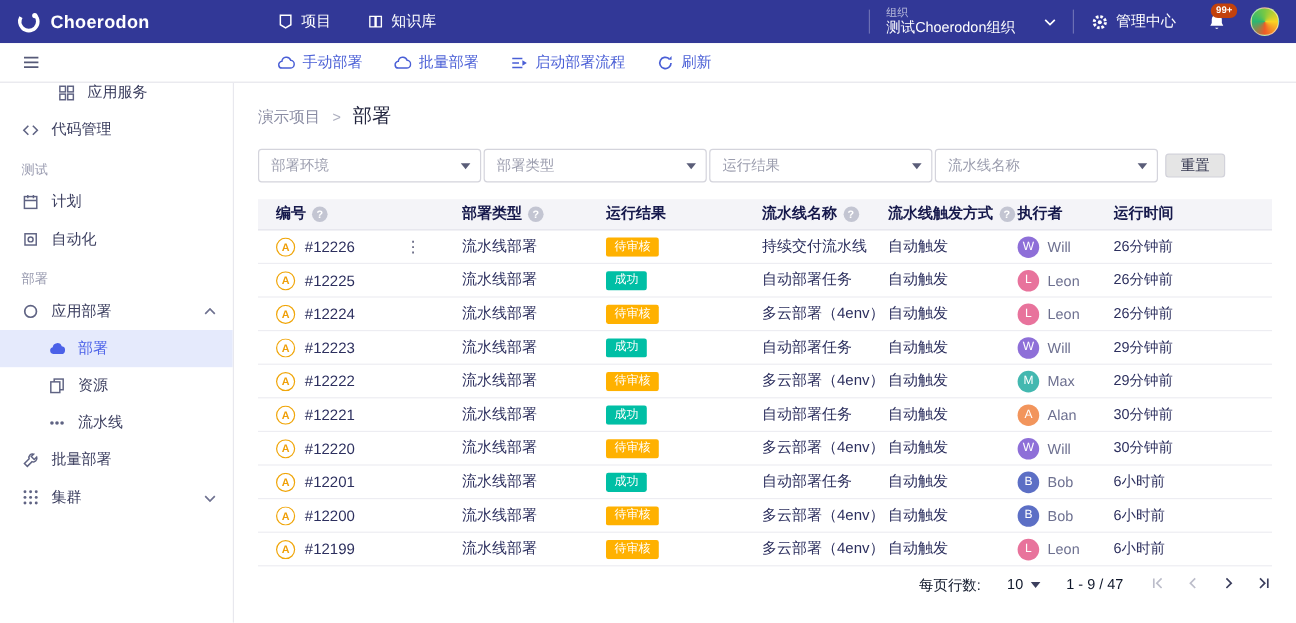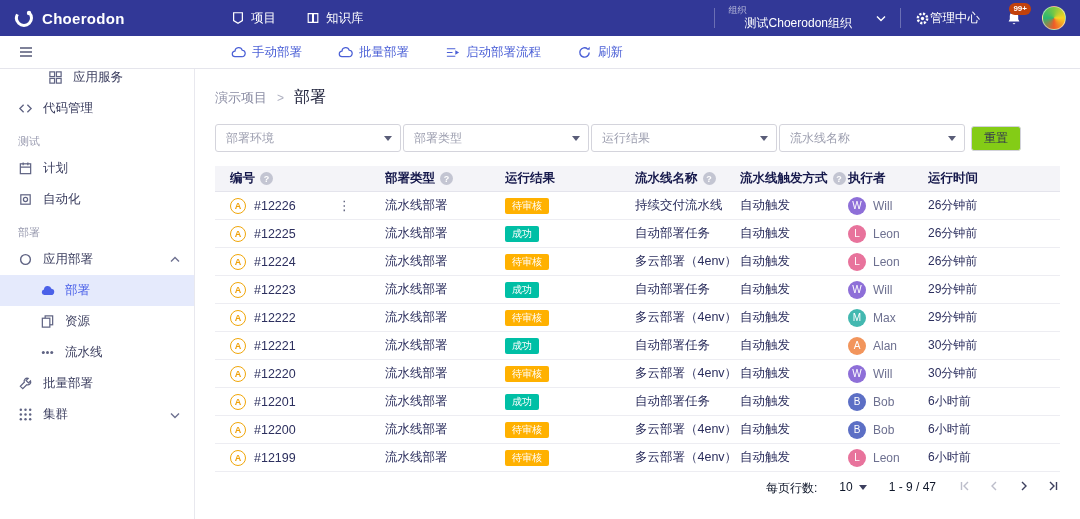--- a/index.html
+++ b/index.html
@@ -11,32 +11,32 @@
   .topbar { flex:0 0 36px; background:#323897; display:flex; align-items:center; color:#fff; }
   .logo-area { width:195px; flex:0 0 195px; display:flex; align-items:center; gap:8px; padding-left:14px; cursor:pointer; }
   .logo-text { font-size:15px; font-weight:bold; letter-spacing:.3px; }
   .top-nav { display:flex; align-items:center; gap:30px; padding-left:36px; }
   .top-nav-item { display:flex; align-items:center; gap:6px; font-size:12.5px; color:#fff; cursor:pointer; }
   .top-right { margin-left:auto; display:flex; align-items:center; height:100%; }
   .vdiv { width:1px; height:20px; background:rgba(255,255,255,.28); }
   .org-switch { display:flex; align-items:center; gap:24px; padding:0 14px; height:100%; cursor:pointer; }
   .org-lines { display:flex; flex-direction:column; line-height:1.2; }
   .org-label { font-size:9px; color:rgba(255,255,255,.65); }
-  .org-value { font-size:12px; color:#fff;margin-left:16px; }
-  .admin { display:flex; align-items:center; font-size:12.5px; padding:0 14px; height:100%; cursor:pointer;font-family:Liberation Serif, serif; }
+  .org-value { font-size:12px; color:#fff; }
+  .admin { display:flex; align-items:center; gap:6px; font-size:12.5px; padding:0 14px; height:100%; cursor:pointer;font-family:Liberation Serif, serif; }
   .bell-wrap { position:relative; padding:0 12px; display:flex; align-items:center; height:100%; cursor:pointer; }
   .badge-99 { position:absolute; top:3px; right:3px; background:#c2410c; color:#fff; font-size:8px;
     line-height:1; padding:2px 4px; border-radius:7px; font-weight:bold; }
   .avatar-top { width:24px; height:24px; border-radius:50%; margin:0 14px 0 8px; cursor:pointer;
     background:conic-gradient(#7ac943,#f9d423,#f05a28,#2bb673,#7ac943); border:1px solid rgba(255,255,255,.5); }
 
   
   .band { flex:0 0 33px; display:flex; align-items:center; border-bottom:1px solid #e5e5ec; background:#fff; }
   .band-left { width:195px; flex:0 0 195px; display:flex; align-items:center; padding-left:18px; color:#565a78; }
-  .toolbar { display:flex; align-items:center; gap:36px; padding-left:36px; }
+  .toolbar { display:flex; align-items:center; gap:26px; padding-left:36px; }
   .toolbar-item { display:flex; align-items:center; gap:6px; color:#4a5fd6; font-size:12.5px; cursor:pointer; }
 
   
   .main { flex:1; display:flex; min-height:0; }
   .sidebar { width:195px; flex:0 0 195px; border-right:1px solid #e8e8ee; overflow:hidden; }
   .side-item { height:31px; display:flex; align-items:center; gap:10px; padding-left:18px;
     font-size:12.5px; color:#3a3d5e; cursor:pointer; }
   .side-item .s-icon { color:#5f6383; display:flex; }
   .side-item.cut { margin-top:-7px;padding-left:48px; }
   .side-item.child { padding-left:40px; }
@@ -49,21 +49,21 @@
   .breadcrumb { display:flex; align-items:baseline; gap:10px; margin-top:18px; }
   .bc-project { font-size:13px; color:#8a8ca3; cursor:pointer; }
   .bc-sep { font-size:12px; color:#aeb0c0; }
   .bc-current { font-size:16px; color:#20233c; }
 
   .filters { display:flex; align-items:center; gap:2px; margin-top:16px;font-family:Liberation Serif, serif; }
   .select { position:relative; width:186px; height:28px; border:1px solid #d4d4dc; border-radius:3px;
     display:flex; align-items:center; padding:0 22px 0 10px; font-size:12px; color:#9b9dae; cursor:pointer; background:#fff; }
   .caret { position:absolute; right:8px; top:11px; width:0; height:0;
     border-left:4px solid transparent; border-right:4px solid transparent; border-top:5px solid #5a5d78; }
-  .reset-btn { height:25px; padding:0 12px; border:1px solid #d2d2da; border-radius:3px; background:#84cc16;
+  .reset-btn { height:20px; padding:0 12px; border:1px solid #d2d2da; border-radius:3px; background:#e5e5e5;
     font-size:12px; color:#33364f; cursor:pointer; margin-left:4px; font-family:inherit; }
 
   
   .table { margin-top:14px; }
   .t-head { display:flex; background:#f4f4f8; height:26px; align-items:center; border-bottom:1px solid #e4e4ec; }
   .t-head .t-cell { font-size:12.5px; font-weight:bold; color:#16194c; display:flex; align-items:center; gap:5px; }
   .t-cell { white-space:nowrap; overflow:hidden; }
   .col-id { width:170px; flex:0 0 170px; padding-left:15px; display:flex; align-items:center; }
   .col-type { width:120px; flex:0 0 120px; }
   .col-result { width:130px; flex:0 0 130px; }

